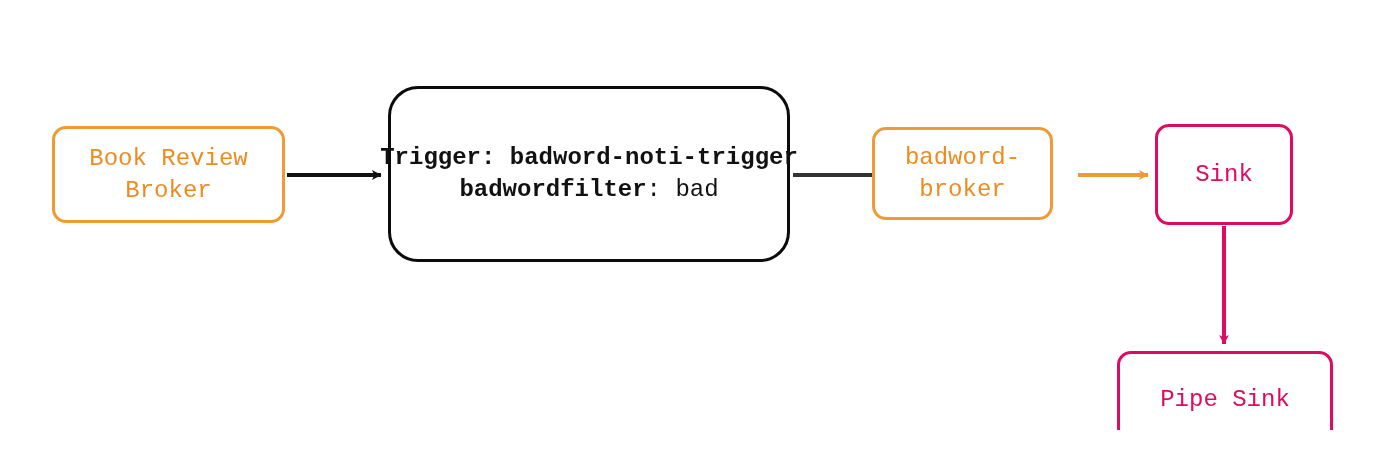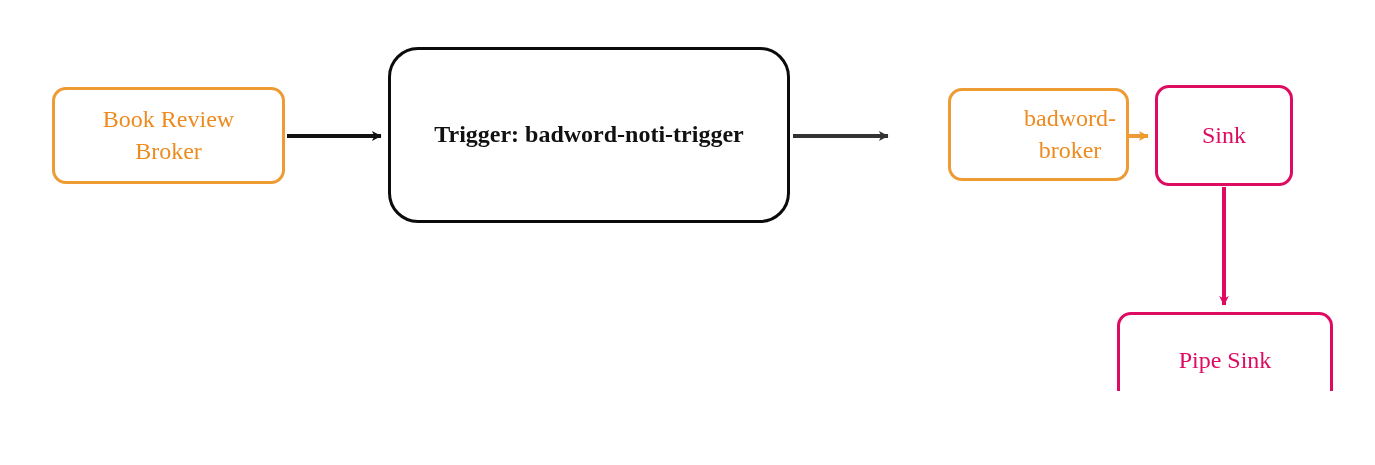--- a/index.html
+++ b/index.html
@@ -5,22 +5,23 @@
   html, body {
     margin: 0;
     padding: 0;
     background: #ffffff;
   }
   #canvas {
     position: relative;
     width: 1375px;
     height: 391px;
     background: #ffffff;
-    font-family: Liberation Serif, serif;
+    font-family: Liberation Mono, monospace;
     overflow: hidden;
+    margin-top: 39px;
   }
   svg.edges {
     position: absolute;
     left: 0;
     top: 0;
     width: 1375px;
     height: 465px;
     pointer-events: none;
   }
   .node {
@@ -104,24 +105,27 @@
   <div class="node node-orange" style="left:52px; top:87px; width:233px; height:97px;">
     <span class="node-label">Book Review
 Broker</span>
   </div>
 
   <div class="node node-dark" style="left:388px; top:47px; width:402px; height:176px;">
     <span class="trigger-lines">
       <span class="trigger-line">
         <span class="k-bold">Trigger:</span><span class="k-bold"> badword-noti-trigger</span>
       </span>
+      <span class="trigger-line">
+        <span class="k-bold">badwordfilter</span><span class="v-norm">: bad</span>
+      </span>
     </span>
   </div>
 
-  <div class="node node-orange" style="left:948px; top:88px; width:181px; height:93px;justify-content:flex-end;">
+  <div class="node node-orange" style="left:872px; top:88px; width:181px; height:93px;">
     <span class="node-label">badword-
 broker</span>
   </div>
 
   <div class="node node-crimson" style="left:1155px; top:85px; width:138px; height:101px;">
     <span class="node-label">Sink</span>
   </div>
 
   <div class="node node-crimson" style="left:1117px; top:312px; width:216px; height:98px;">
     <span class="node-label">Pipe Sink</span>

